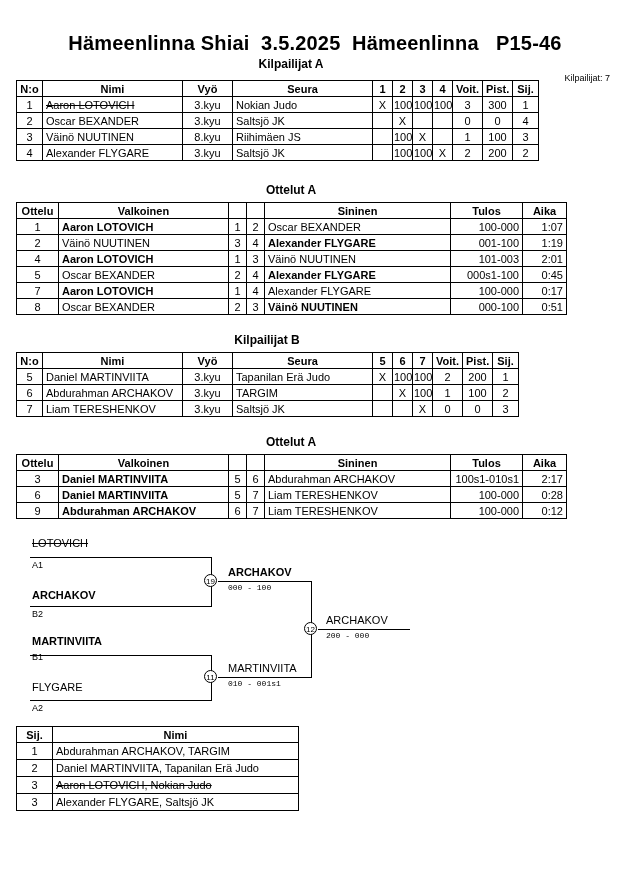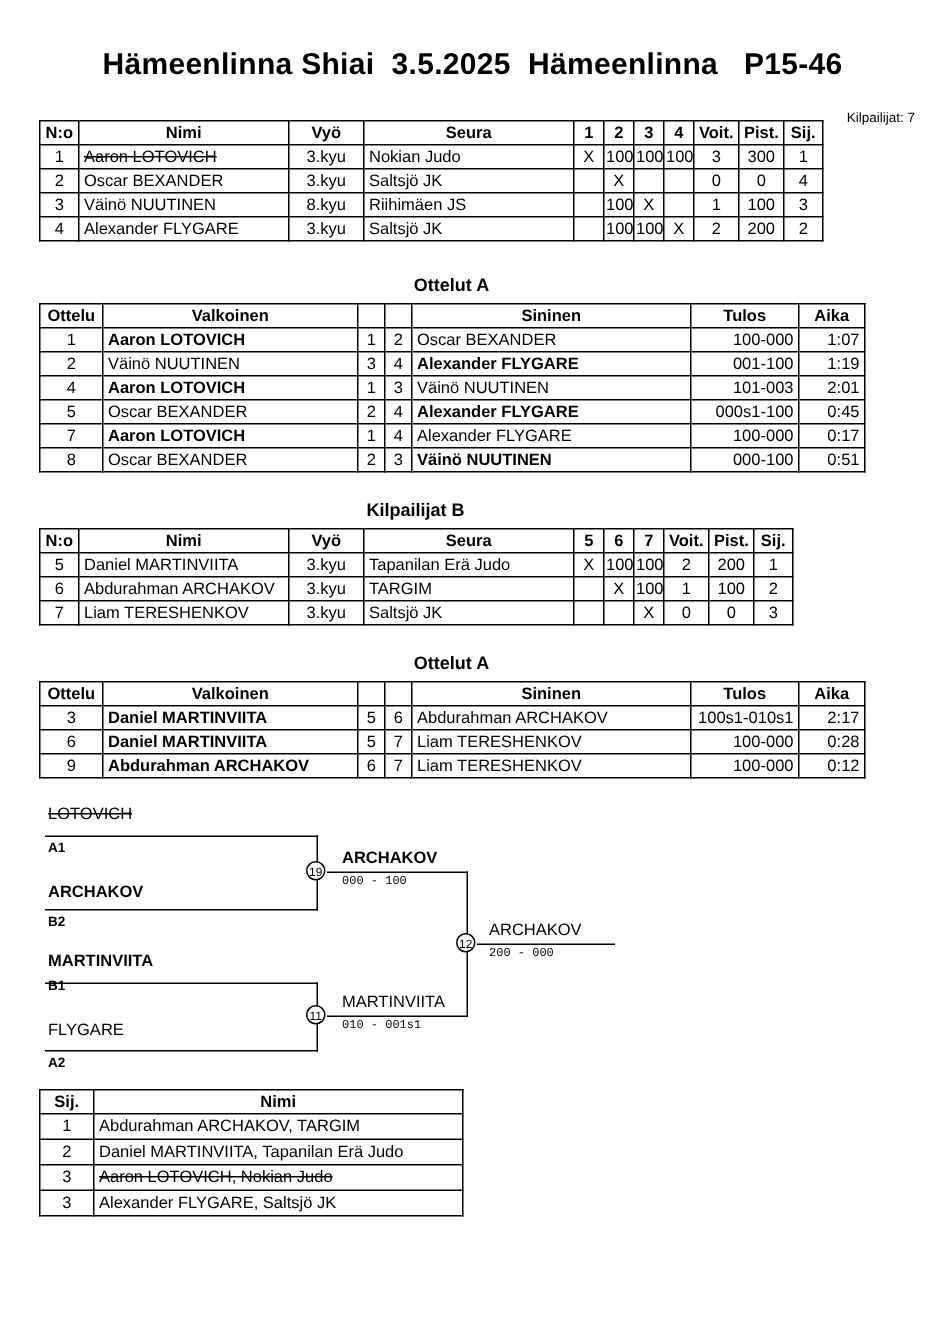--- a/index.html
+++ b/index.html
@@ -11,51 +11,52 @@
     position: relative; overflow: hidden;
   }
   h1.title {
     font-size: 20px; font-weight: bold; text-align: center;
     margin: 32px 0 0 0; white-space: pre; letter-spacing: .2px;
   }
   .subrow { position: relative; height: 17px; margin-top: 2px; }
   .section-title { font-size: 12px; font-weight: bold; text-align: center; margin-bottom: 5px; }
   .w522 { width: 522px; margin-left: 30px; }
   .count { position: absolute; right: 20px; top: 16px; font-size: 9px; }
-  .sec { margin-left: 26px; }
+  .sec { margin-left: 16px; }
 
   table { border-collapse: collapse; table-layout: fixed; font-size: 11px; }
   th, td { border: 1px solid #000; padding: 0 3px; height: 16px; overflow: hidden; white-space: nowrap; }
   th { font-weight: bold; text-align: center; }
   .tc { text-align: center; padding: 0 1px; }
   .tl { text-align: left; }
   .tr { text-align: right; }
   .bold { font-weight: bold; }
   .strike { text-decoration: line-through; }
   table.res td { height: 17px; }
 
   .bracket { position: relative; width: 430px; height: 185px; margin: 16px 0 0 30px; }
   .bracket > div { position: absolute; }
   .slot-name { font-size: 11px; }
-  .seed { font-size: 9px; font-weight: bold; }
+  .seed { font-size: 9px; }
   .hline { height: 1px; background: #000; }
   .vline { width: 1px; background: #000; }
   .circle {
     width: 13px; height: 13px; border: 1px solid #000; border-radius: 50%;
     background: #fff; font-size: 8px; line-height: 13px; text-align: center; z-index: 2;
   }
   .winner-label { font-size: 11px; }
   .score { font-size: 8px; font-family: Liberation Mono, monospace; }
 </style>
 </head>
 <body>
 
 <h1 class="title">Hämeenlinna Shiai  3.5.2025  Hämeenlinna   P15-46</h1>
 
 <div class="subrow">
+  <div class="section-title w522">Kilpailijat A</div>
   <div class="count">Kilpailijat: 7</div>
 </div>
 
 <div class="sec" style="margin-top:6px">
   <table style="width:522px">
     <colgroup>
       <col style="width:26px">
         <col style="width:140px">
         <col style="width:50px">
         <col style="width:140px">

